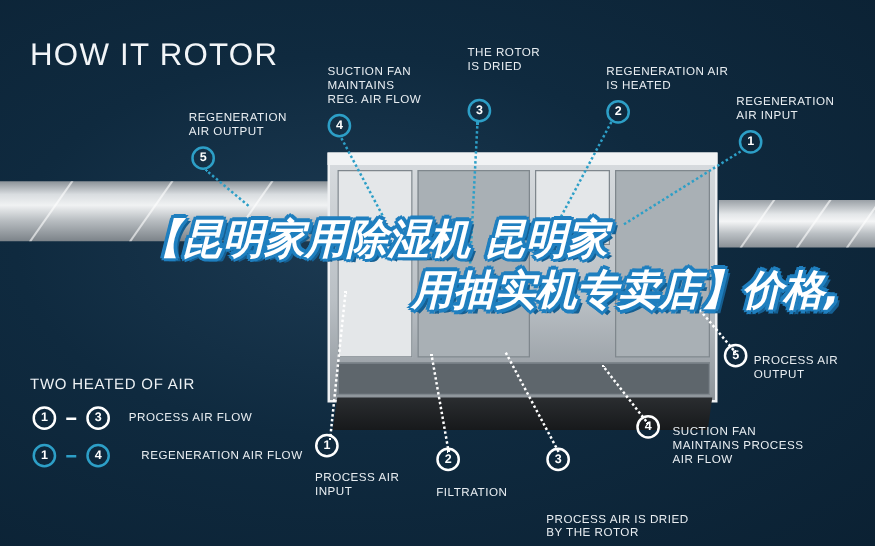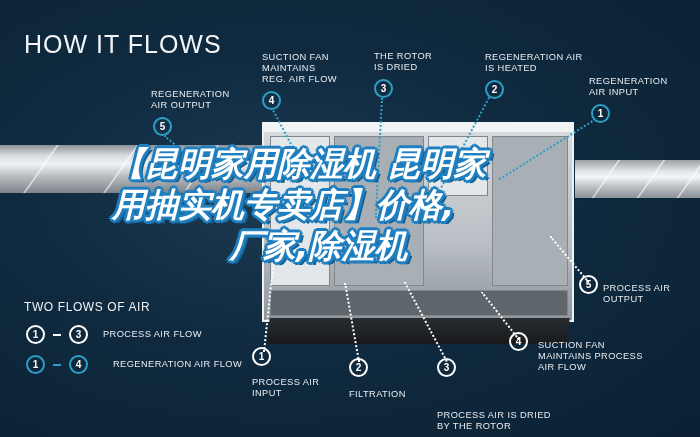--- a/index.html
+++ b/index.html
@@ -60,41 +60,41 @@
   
   .lead {
     position: absolute; height: 0;
     border-top: 2px dotted #ffffff;
     transform-origin: 0 0;
   }
   .lead.blue { border-top-color: #2d9fc7; }
 
   
   .overlay {
-    left: 112px; top: 143px; width: 560px;
+    left: 112px; top: 170px; width: 560px;
     font-family: "DejaVu Sans", sans-serif;
     font-size: 33px; font-weight: 700; line-height: 41px;
     color: #ffffff; text-align: center;
     -webkit-text-stroke: 0px;
     text-shadow:
       3px 0 0 #1f7fbf, -3px 0 0 #1f7fbf, 0 3px 0 #1f7fbf, 0 -3px 0 #1f7fbf,
       2px 2px 0 #1f7fbf, -2px -2px 0 #1f7fbf, 2px -2px 0 #1f7fbf, -2px 2px 0 #1f7fbf,
       4px 3px 0 #155f92;
     font-style: italic;
   }
 
   .legend-title { left: 24px; top: 300px; font-size: 12px; letter-spacing: 0.6px; color: #eef2f5; }
   .legend-row { left: 26px; display: flex; align-items: center; gap: 5px; }
   .dash { width: 8px; height: 2px; background: #fff; margin: 0 3px; }
   .dash.blue { background: #2d9fc7; }
 </style>
 </head>
 <body>
 
-<div class="abs title">HOW IT FLOWS</div>
+<div class="abs title">HOW IT ROTOR</div>
 
 <div class="abs duct">
   <div class="seam" style="left:40px"></div>
   <div class="seam" style="left:120px"></div>
   <div class="seam" style="left:200px"></div>
 </div>
 <div class="abs duct-right">
   <div class="seam" style="left:30px"></div>
   <div class="seam" style="left:75px"></div>
   <div class="seam" style="left:115px"></div>
@@ -124,39 +124,38 @@
 
 <div class="abs lbl" style="left:151px;top:89px;">REGENERATION
 AIR OUTPUT</div>
 <div class="abs circ blue" style="left:153px;top:117px;">5</div>
 
 <div class="abs lbl" style="left:262px;top:52px;">SUCTION FAN
 MAINTAINS
 REG. AIR FLOW</div>
 <div class="abs circ blue" style="left:262px;top:91px;">4</div>
 
-<div class="abs lbl" style="left:374px;top:51px;">THE ROTOR
+<div class="abs lbl" style="left:374px;top:37px;">THE ROTOR
 IS DRIED</div>
 <div class="abs circ blue" style="left:374px;top:79px;">3</div>
 
 <div class="abs lbl" style="left:485px;top:52px;">REGENERATION AIR
 IS HEATED</div>
 <div class="abs circ blue" style="left:485px;top:80px;">2</div>
 
 <div class="abs lbl" style="left:589px;top:76px;">REGENERATION
 AIR INPUT</div>
 <div class="abs circ blue" style="left:591px;top:104px;">1</div>
 
 <div class="abs overlay">
   <div style="text-align:left;">【昆明家用除湿机  昆明家</div>
-  <div style="text-align:left;">用抽实机专卖店】价格,</div>
-  <div style="text-align:left;padding-left:118px;">厂家,除湿机</div>
+  <div style="text-align:right;">用抽实机专卖店】价格,</div>
 </div>
 
-<div class="abs legend-title">TWO FLOWS OF AIR</div>
+<div class="abs legend-title">TWO HEATED OF AIR</div>
 <div class="abs legend-row" style="top:325px;">
   <div class="circ">1</div>
   <div class="dash"></div>
   <div class="circ">3</div>
   <div class="lbl" style="margin-left:10px;">PROCESS AIR FLOW</div>
 </div>
 <div class="abs legend-row" style="top:355px;">
   <div class="circ blue">1</div>
   <div class="dash blue"></div>
   <div class="circ blue">4</div>

